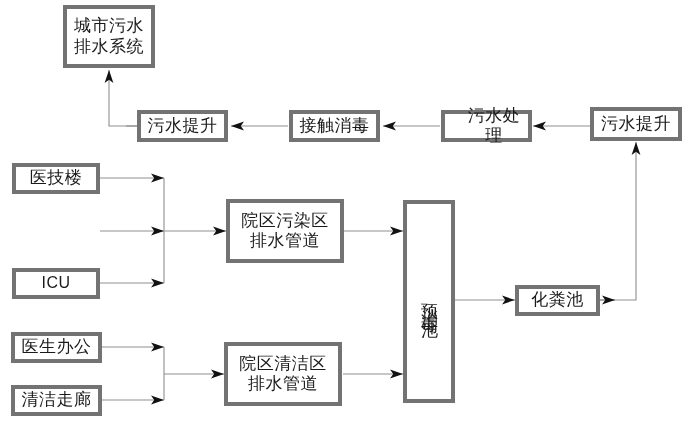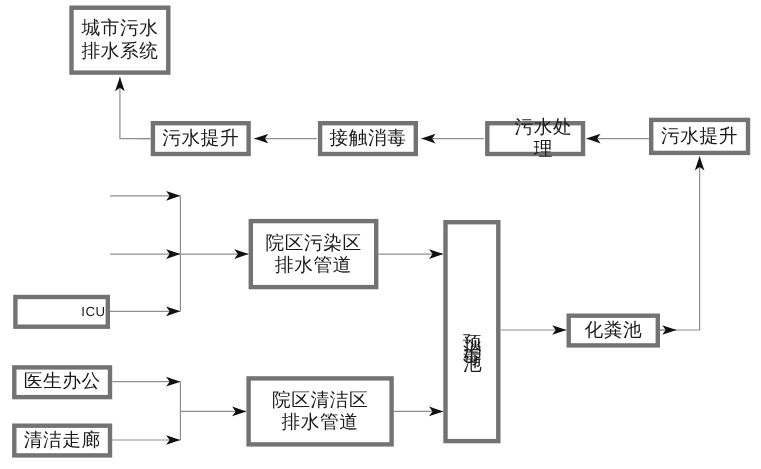--- a/index.html
+++ b/index.html
@@ -35,21 +35,21 @@
     justify-content: center;
     text-align: center;
     line-height: 1.18;
     letter-spacing: 0.5px;
     z-index: 2;
   }
   .node .txt {
     display: block;
     white-space: pre-line;
   }
-  .s16 { font-size: 12px; justify-content: flex-end; }
+  .s16 { font-size: 16px; }
   .s17 { font-size: 17px; }
   .vert {
     writing-mode: vertical-rl;
     text-orientation: upright;
     letter-spacing: 6px;
     font-size: 17px;
   }
 </style>
 </head>
 <body>
@@ -110,40 +110,43 @@
   </div>
 
   <div class="node s17" style="left:441px; top:110px; width:91px; height:32px;padding-left:15px;">
     <span class="txt">污水处理</span>
   </div>
 
   <div class="node s17" style="left:590px; top:107px; width:92px; height:34px;">
     <span class="txt">污水提升</span>
   </div>
 
+  <div class="node s17" style="left:12px; top:163px; width:88px; height:31px;">
+    <span class="txt">医技楼</span>
+  </div>
 
 
   <div class="node s16" style="left:12px; top:268px; width:88px; height:31px;">
     <span class="txt">ICU</span>
   </div>
 
   <div class="node s17" style="left:11px; top:332px; width:91px; height:31px;">
     <span class="txt">医生办公</span>
   </div>
 
   <div class="node s17" style="left:11px; top:385px; width:91px; height:31px;">
     <span class="txt">清洁走廊</span>
   </div>
 
   <div class="node s17" style="left:226px; top:199px; width:118px; height:64px;">
     <span class="txt">院区污染区
 排水管道</span>
   </div>
 
-  <div class="node s17" style="left:224px; top:342px; width:134px; height:64px;">
+  <div class="node s17" style="left:224px; top:342px; width:118px; height:64px;">
     <span class="txt">院区清洁区
 排水管道</span>
   </div>
 
   <div class="node" style="left:403px; top:200px; width:52px; height:203px;">
     <span class="txt vert">预消毒池</span>
   </div>
 
   <div class="node s17" style="left:515px; top:285px; width:85px; height:31px;">
     <span class="txt">化粪池</span>

